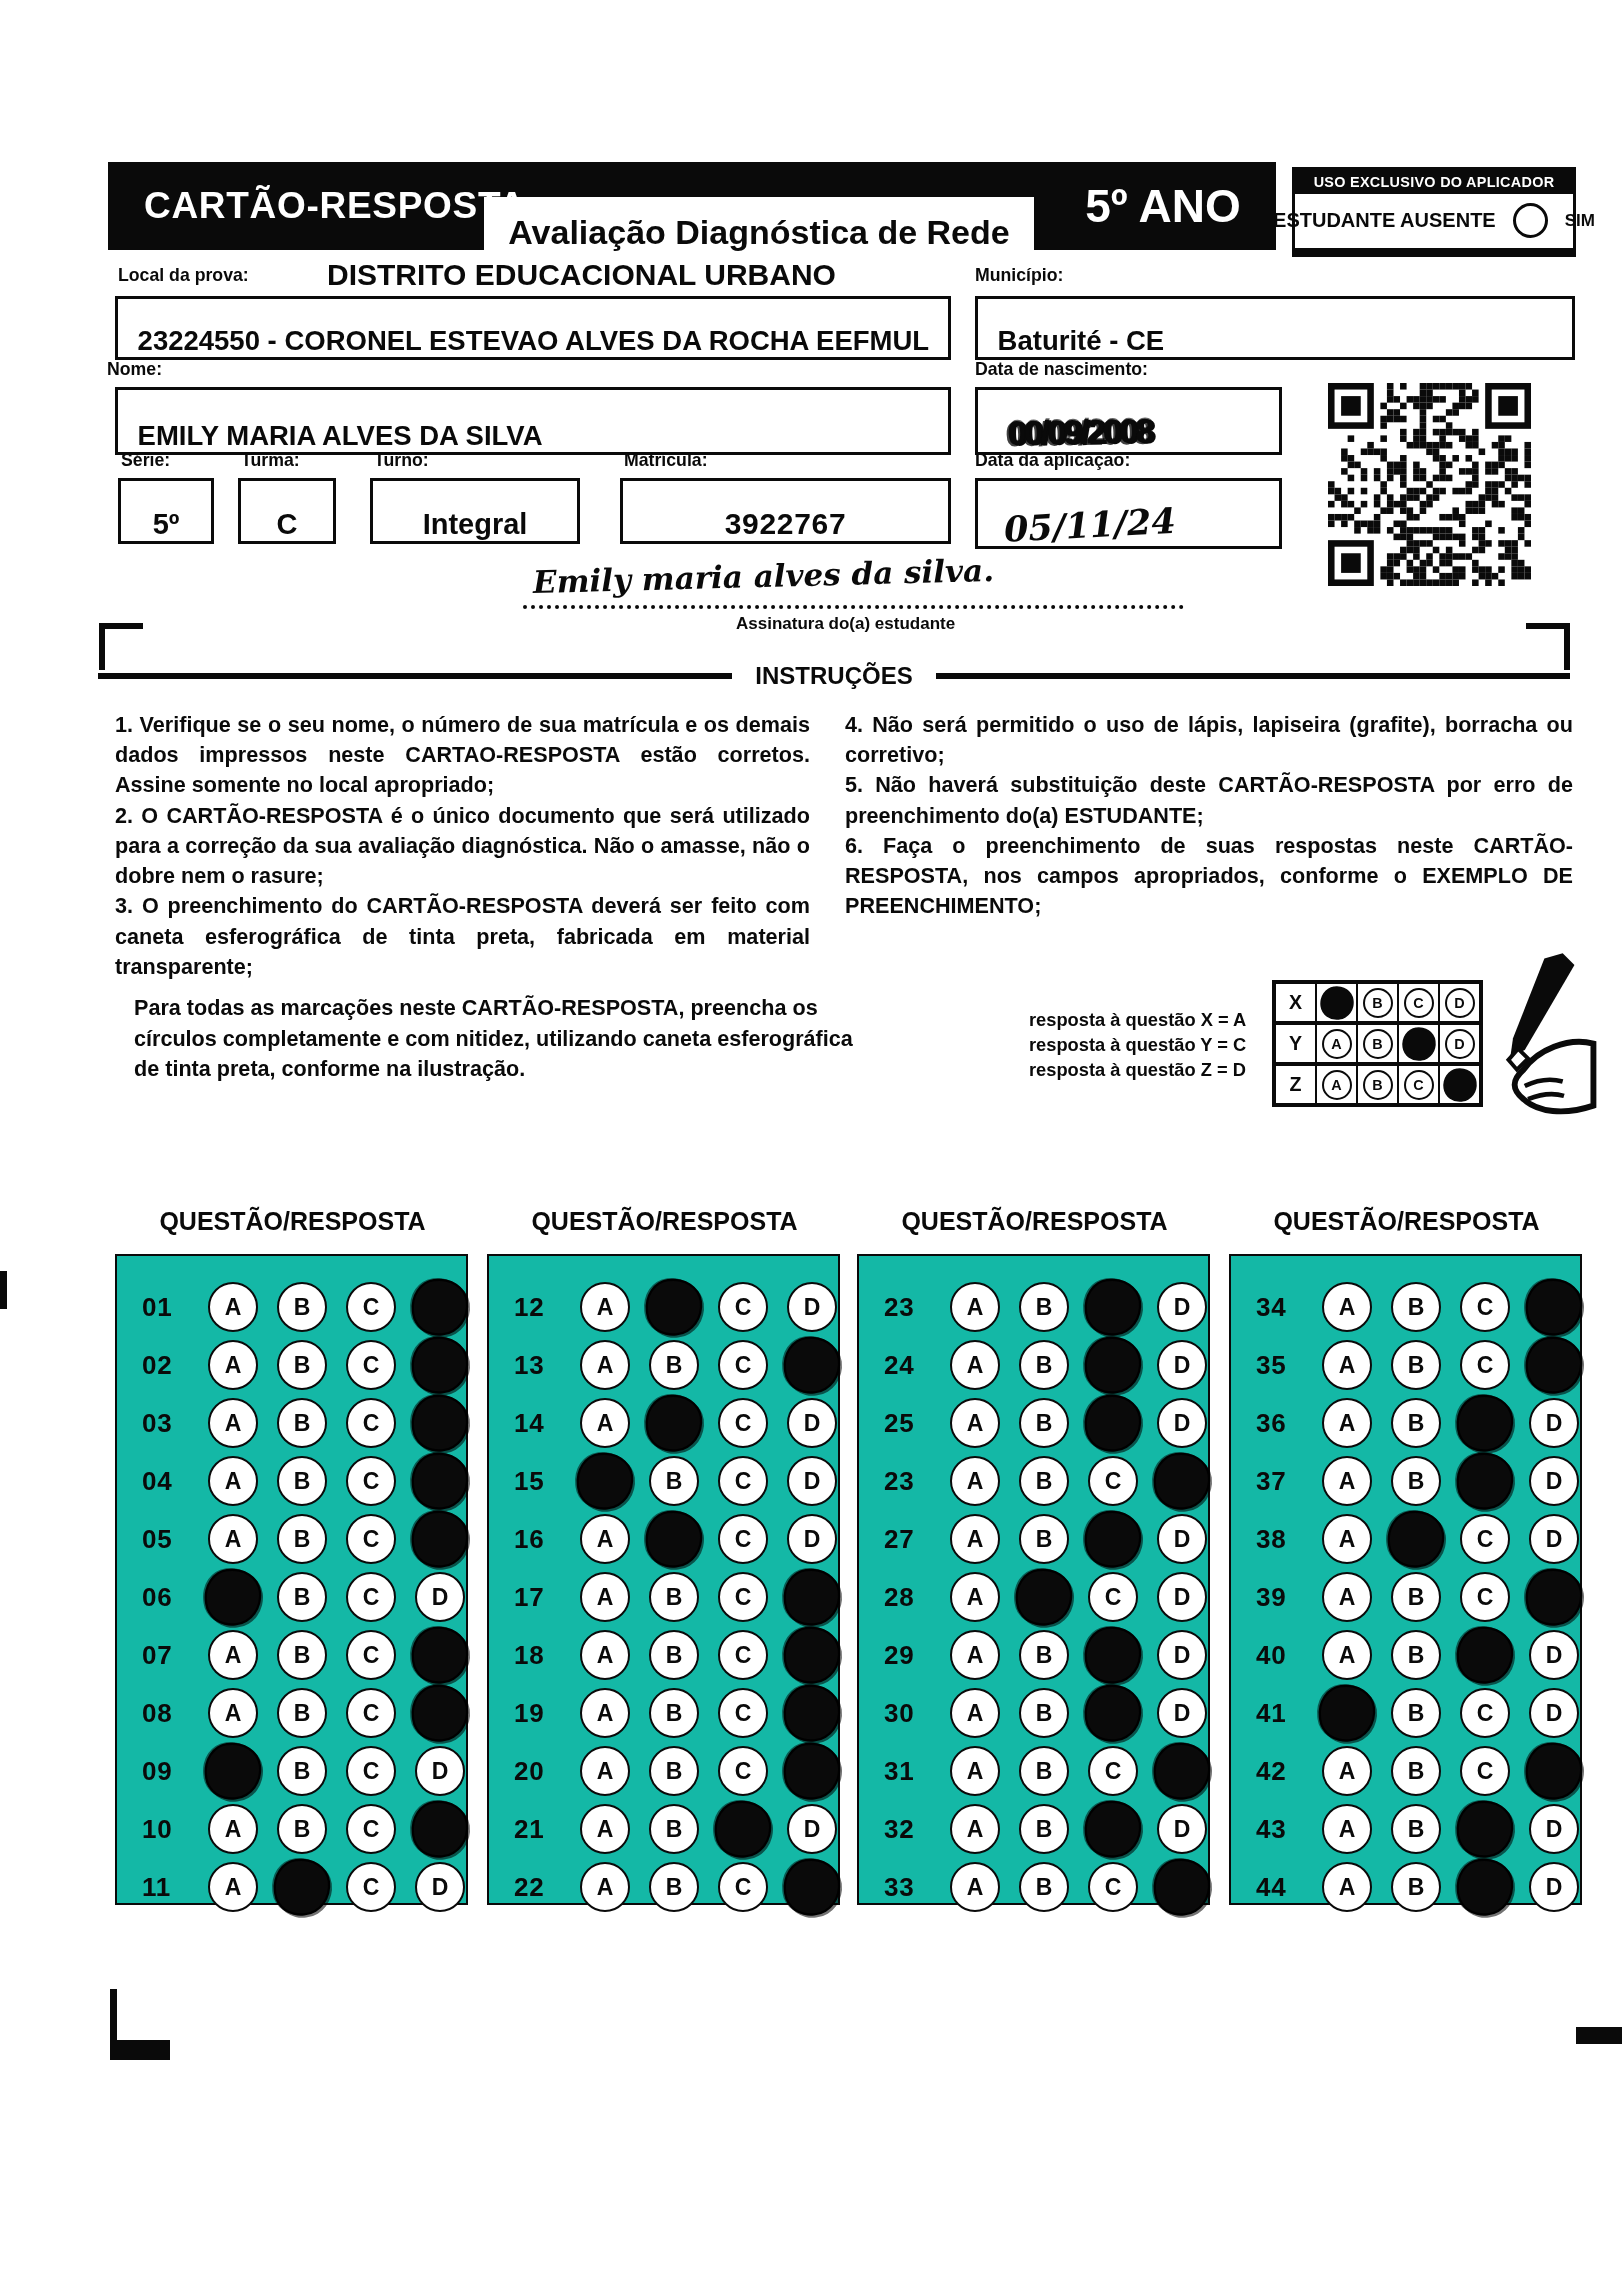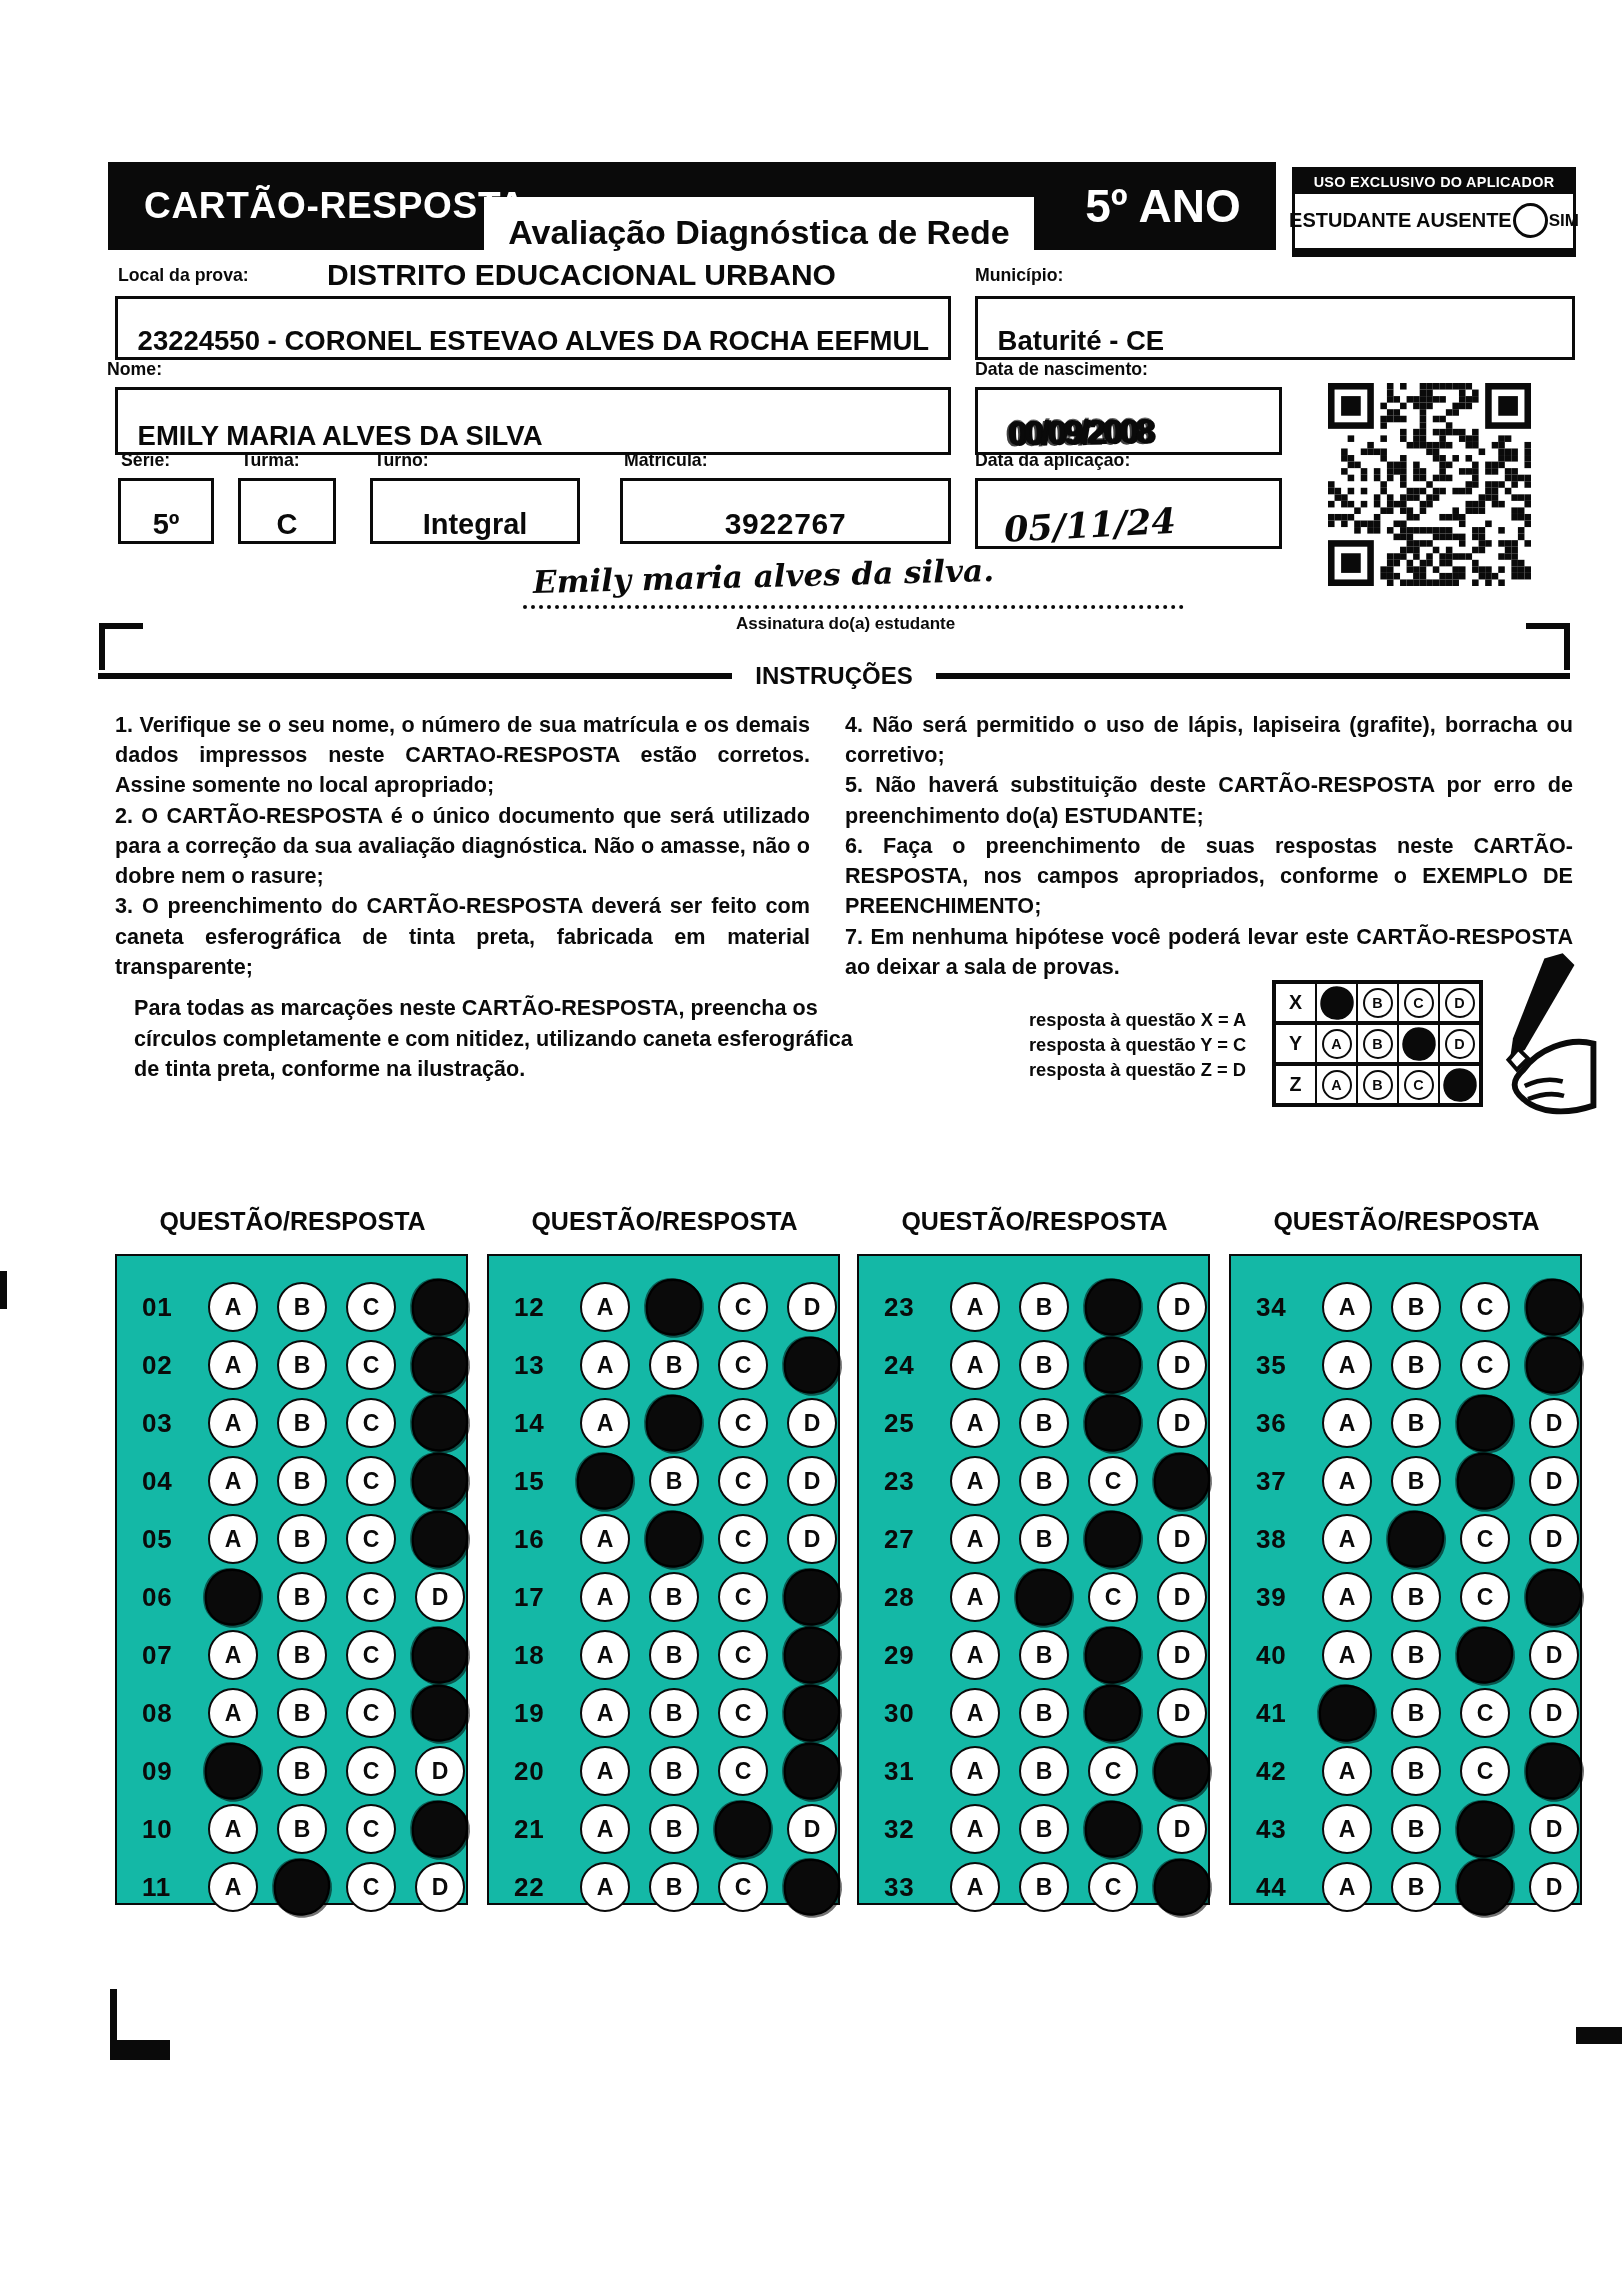--- a/index.html
+++ b/index.html
@@ -11,21 +11,21 @@
   .abs{position:absolute;}
 
   
   .header-bar{left:108px;top:162px;width:1168px;height:88px;background:#0a0a0a;display:flex;align-items:center;}
   .header-title{color:#fff;font-size:37px;font-weight:bold;padding-left:36px;letter-spacing:0.7px;white-space:nowrap;}
   .header-subbox{position:absolute;left:376px;top:7.9px;width:550px;height:72px;background:#fff;display:flex;align-items:center;justify-content:center;margin-top:27px;}
   .header-subtitle{font-size:34px;font-weight:bold;white-space:nowrap;}
   .header-grade{position:absolute;left:942px;top:0;width:226px;height:88px;display:flex;align-items:center;justify-content:center;color:#fff;font-size:46px;font-weight:bold;white-space:nowrap;}
   .applicator-box{left:1292px;top:167px;width:278px;height:84px;border:3.3px solid #0a0a0a;background:#0a0a0a;}
   .applicator-head{height:23.6px;background:#0a0a0a;color:#fff;font-size:14.4px;font-weight:bold;display:flex;align-items:center;justify-content:center;letter-spacing:0.3px;white-space:nowrap;}
-  .applicator-body{height:54px;background:#fff;display:flex;align-items:center;justify-content:center;gap:1px;font-size:20px;font-weight:bold;white-space:nowrap;}
+  .applicator-body{height:54px;background:#fff;display:flex;align-items:center;justify-content:center;gap:17px;font-size:20px;font-weight:bold;white-space:nowrap;}
   .absent-circle{width:29px;height:29px;border:3.3px solid #0a0a0a;border-radius:50%;background:#fff;flex:0 0 auto;}
   .applicator-sim{font-size:17px;font-weight:bold;}
 
   
   .field-label{font-size:17.7px;font-weight:bold;white-space:nowrap;}
   .field-box{border:3.9px solid #0a0a0a;background:#fff;display:flex;align-items:flex-end;}
   .field-value{font-size:27.5px;font-weight:bold;padding-left:19.6px;white-space:nowrap;}
   .local-value{font-size:30px;font-weight:bold;white-space:nowrap;}
   .overwritten{
     font-size:34px;font-weight:bold;letter-spacing:-2.6px;
@@ -527,21 +527,20 @@
 
 <div id="instr-left" class="abs instr-col" style="left:115px;top:710px;width:695px;">
     <div class="instr-item">1. Verifique se o seu nome, o número de sua matrícula e os demais dados impressos neste CARTAO-RESPOSTA estão corretos. Assine somente no local apropriado;</div>
     <div class="instr-item">2. O CARTÃO-RESPOSTA é o único documento que será utilizado para a correção da sua avaliação diagnóstica. Não o amasse, não o dobre nem o rasure;</div>
     <div class="instr-item">3. O preenchimento do CARTÃO-RESPOSTA deverá ser feito com caneta esferográfica de tinta preta, fabricada em material transparente;</div>
   </div>
 <div id="instr-right" class="abs instr-col" style="left:845px;top:710px;width:728px;">
     <div class="instr-item">4. Não será permitido o uso de lápis, lapiseira (grafite), borracha ou corretivo;</div>
     <div class="instr-item">5. Não haverá substituição deste CARTÃO-RESPOSTA por erro de preenchimento do(a) ESTUDANTE;</div>
     <div class="instr-item">6. Faça o preenchimento de suas respostas neste CARTÃO-RESPOSTA, nos campos apropriados, conforme o EXEMPLO DE PREENCHIMENTO;</div>
-    <div class="instr-item">7. Em nenhuma hipótese você poderá levar este CARTÃO-RESPOSTA ao deixar a sala de provas.</div>
   </div>
 
 <div class="abs example-text" style="left:134px;top:993px;width:739px;">Para todas as marcações neste CARTÃO-RESPOSTA, preencha os círculos completamente e com nitidez, utilizando caneta esferográfica de tinta preta, conforme na ilustração.</div>
 
 <div id="legend" class="abs" style="left:1029px;top:1008px;">
     <div class="legend-line">resposta à questão X = A</div>
     <div class="legend-line">resposta à questão Y = C</div>
     <div class="legend-line">resposta à questão Z = D</div>
   </div>
 

